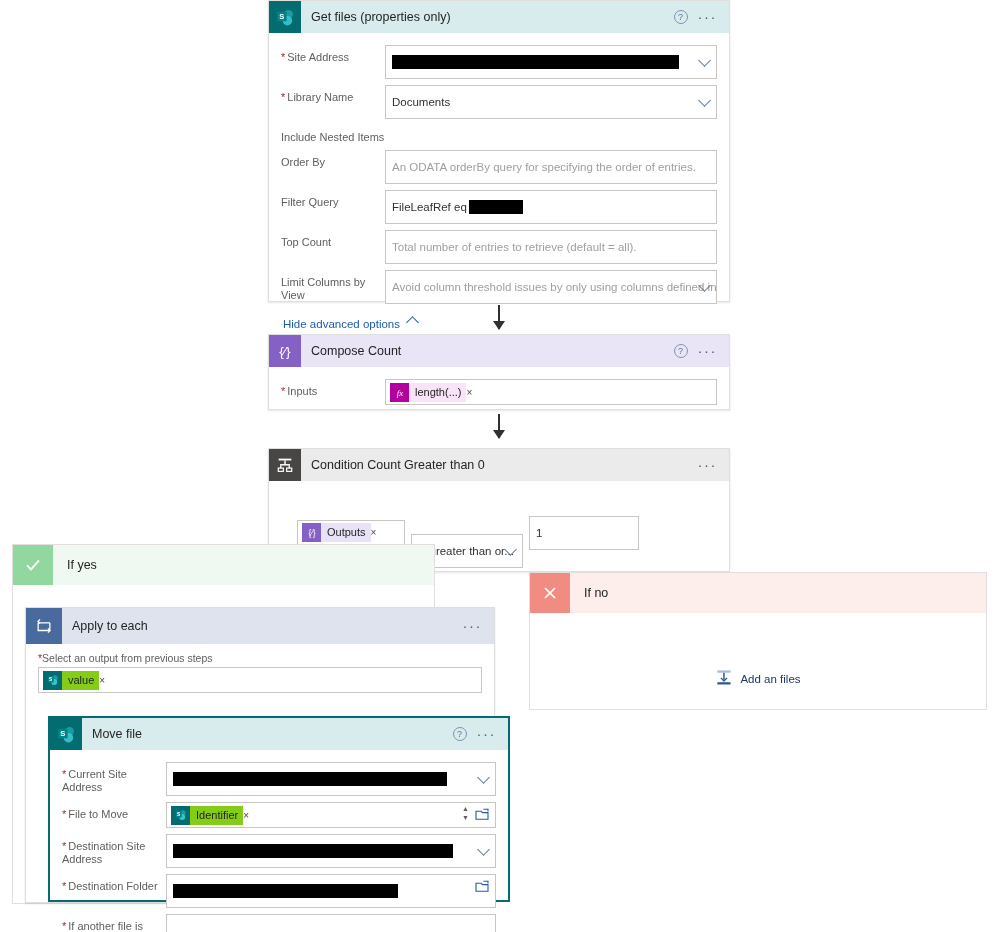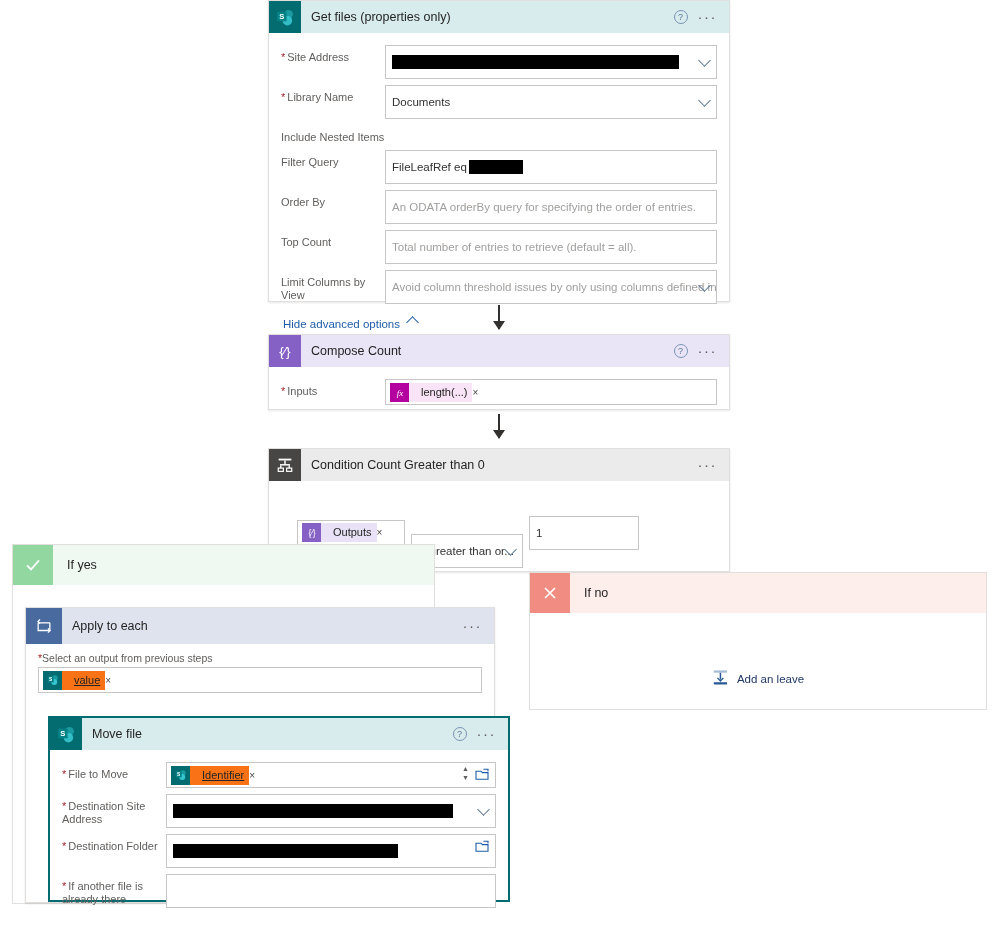--- a/index.html
+++ b/index.html
@@ -76,27 +76,27 @@
   .folder-icon { position: absolute; right: 6px; top: 5px; }
   .redact { background: #000; height: 14px; display: inline-block; }
 
   
   .token { display: inline-flex; align-items: center; height: 19px; }
   .token .tok-ico {
     width: 19px; height: 19px; display: flex;
     align-items: center; justify-content: center;
   }
   .token .tok-txt {
-    font-size: 11px; padding: 0 5px 0 12px; line-height: 19px;
+    font-size: 11px; padding: 0 5px 0 6px; line-height: 19px;
     white-space: nowrap;
   }
   .token .tok-x { font-size: 10px; color: #484644; padding-right: 5px; }
 
   .tok-sp .tok-ico { background: #036c70; }
-  .tok-sp .tok-txt { background: #f97316; color: #242424; text-decoration: underline; }
+  .tok-sp .tok-txt { background: #84cc16; color: #242424; }
   .tok-fx .tok-ico { background: #b4009e; }
   .tok-fx .tok-txt { background: #f9e3f6; color: #242424; }
   .tok-compose .tok-ico { background: #8661c5; }
   .tok-compose .tok-txt { background: #e9e2f7; color: #242424; }
 
   
   .arrow { position: absolute; width: 2px; background: #323130; }
   .arrow::after {
     content: ""; position: absolute; left: -5px; bottom: -1px;
     width: 0; height: 0;
@@ -190,31 +190,31 @@
           <i class="chev"></i>
         </div>
       </div>
 
 
       <div class="field">
         <div class="field-label">Include Nested Items</div>
       </div>
 
       <div class="field">
+        <div class="field-label">Order By</div>
+        <div class="field-ctrl">
+          <span class="ph">An ODATA orderBy query for specifying the order of entries.</span>
+        </div>
+      </div>
+
+      <div class="field">
         <div class="field-label">Filter Query</div>
         <div class="field-ctrl">
           <span class="val">FileLeafRef eq </span>
           <span class="redact" style="width:54px;margin-left:2px;"></span>
-        </div>
-      </div>
-
-      <div class="field">
-        <div class="field-label">Order By</div>
-        <div class="field-ctrl">
-          <span class="ph">An ODATA orderBy query for specifying the order of entries.</span>
         </div>
       </div>
 
       <div class="field">
         <div class="field-label">Top Count</div>
         <div class="field-ctrl">
           <span class="ph">Total number of entries to retrieve (default = all).</span>
         </div>
       </div>
 
@@ -373,20 +373,27 @@
             </svg>
           </div>
           <div class="card-title">Move file</div>
           <div class="head-actions">
             <div class="help-icon">?</div>
             <div class="ellipsis">···</div>
           </div>
         </div>
         <div class="card-body" style="padding:12px;">
 
+          <div class="field">
+            <div class="field-label req" style="width:104px;flex:0 0 104px;">Current Site Address</div>
+            <div class="field-ctrl">
+              <span class="redact" style="width:274px;"></span>
+              <i class="chev"></i>
+            </div>
+          </div>
 
           <div class="field">
             <div class="field-label req" style="width:104px;flex:0 0 104px;">File to Move</div>
             <div class="field-ctrl" style="height:26px; padding:0 4px;">
               <span class="token tok-sp">
                 <span class="tok-ico">
                   <svg width="12" height="12" viewBox="0 0 20 20">
                     <circle cx="13.2" cy="6.6" r="4.6" fill="#1a9ba1"></circle>
                     <circle cx="12" cy="13.4" r="5" fill="#37c6d0"></circle>
                     <rect x="1.2" y="4" width="10" height="10" rx="0.6" fill="#038387"></rect>
@@ -454,17 +461,17 @@
     </div>
     <div class="add-action" style="top:96px;">
       <span>
         <svg width="17" height="17" viewBox="0 0 18 18">
           <rect x="2" y="1.5" width="14" height="2.4" fill="#a6bcd6"></rect>
           <rect x="8.2" y="4" width="1.6" height="7.3" fill="#2a5a96"></rect>
           <path d="M5.8 9.4L9 12.7l3.2-3.3" fill="none" stroke="#2a5a96" stroke-width="1.5"></path>
           <rect x="2" y="14" width="14" height="2.4" fill="#2a5a96"></rect>
         </svg>
       </span>
-      <span>Add an leave</span>
+      <span>Add an files</span>
     </div>
   </div>
 
 </div>
 
 </body></html>

